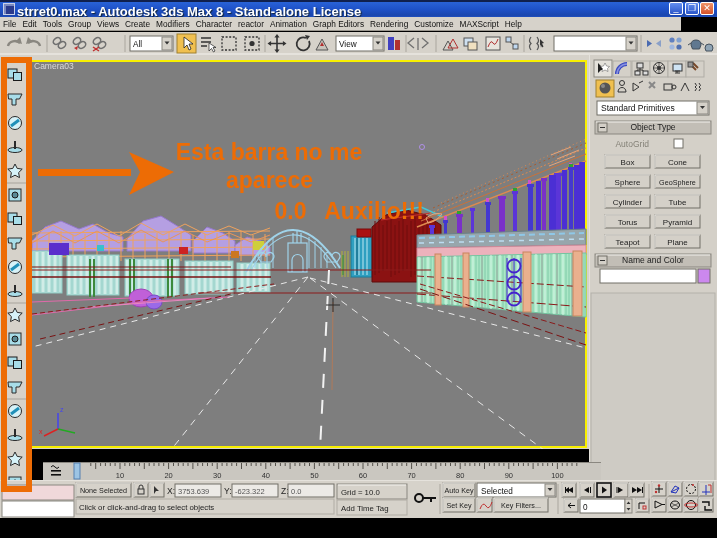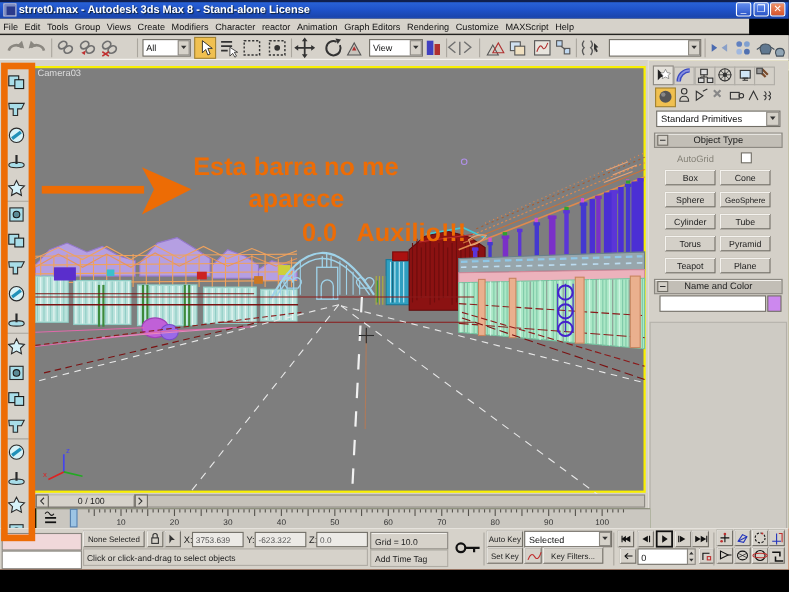--- a/index.html
+++ b/index.html
@@ -1,34 +1,34 @@
 <!DOCTYPE html>
 <html><head><meta charset="utf-8">
 <style>
 *{margin:0;padding:0;box-sizing:border-box}
 body{width:717px;height:538px;overflow:hidden;background:#000;font-family:"Liberation Sans",sans-serif}
 #app{position:absolute;left:0;top:0;width:717px;height:538px;background:#000}
 .abs{position:absolute}
 #titlebar{left:0;top:0;width:717px;height:17px;background:linear-gradient(#3a7bd9 0%,#2a64d8 8%,#1e51c8 55%,#1a46ae 90%,#1f4fc0 100%);}
 #titlebar .tline{position:absolute;left:0;top:0;width:717px;height:2px;background:#10204e}
 #ticon{left:3px;top:3px;width:12px;height:12px;background:#2a3a8c;border:1px solid #c8d0e8;box-shadow:inset 2px 2px 0 #7a8ac0;}
-#ttext{left:17px;top:3.5px;color:#fff;font-size:10px;font-weight:bold;text-shadow:1px 1px 1px #123}
+#ttext{left:17px;top:3.5px;color:#fff;font-size:13px;font-weight:bold;text-shadow:1px 1px 1px #123}
 .winbtn{top:2px;width:14px;height:13px;border-radius:2px;border:1px solid #fff;font-size:9px;color:#fff;text-align:center;line-height:11px}
 #btnmin{left:669px;background:linear-gradient(#638ef0,#2a55c8)}
 #btnmax{left:685px;background:linear-gradient(#638ef0,#2a55c8)}
 #btncls{left:700px;background:linear-gradient(#f0946a,#d4522a)}
 #menubar{left:0;top:17px;width:681px;height:14px;background:#d6d2ca;border-bottom:1px solid #9a968e;font-size:8.3px;color:#111;white-space:nowrap}
 #menubar span{display:inline-block;padding:2px 3px 0 3px}
 #toolbar{left:0;top:32px;width:717px;height:32px;background:#d6d2ca;border-bottom:1px solid #fff}
 #lefttb{left:0;top:55px;width:31px;height:437px;background:#d6d2ca}
 #orect{left:1px;top:57px;width:31px;height:435px;border:6px solid #ed6c05;background:transparent;z-index:30}
 #viewport{left:31px;top:55px;width:558px;height:394px;background:#d6d2ca}
 #rpanel{left:589px;top:55px;width:128px;height:463px;background:#fef9c3}
 #timeslider{left:31px;top:449px;width:558px;height:13px;background:#d6d2ca}
-#trackbar{left:33px;top:462px;width:558px;height:18px;background:#4d7c0f}
+#trackbar{left:43px;top:462px;width:558px;height:18px;background:#4d7c0f}
 #statusbar{left:0;top:480px;width:717px;height:38px;background:#c2410c}
 #blackbot{left:0;top:518px;width:717px;height:20px;background:#000}
 </style></head>
 <body>
 <div id="app">
   <div class="abs" id="titlebar">
       <div class="tline"></div>
     </div>
   <div class="abs" id="ticon"></div>
   <div class="abs" id="ttext">strret0.max - Autodesk 3ds Max 8  - Stand-alone License</div>
@@ -559,31 +559,20 @@
         <text x="88.5" y="189.5" font-size="8" fill="#222" text-anchor="middle">Plane</text>
         <rect x="6" y="199" width="116" height="13" fill="#c2beb6" stroke="#8a8780"></rect>
         <line x1="7" y1="200" x2="121" y2="200" stroke="#f2f0ec"></line>
         <rect x="9" y="201" width="9" height="9" fill="#d4d0c8" stroke="#716e66"></rect>
         <line x1="11" y1="205.5" x2="16" y2="205.5" stroke="#333"></line>
         <text x="64" y="208" font-size="8.5" fill="#222" text-anchor="middle">Name and Color</text>
         <rect x="11" y="214" width="96" height="14" fill="#fff" stroke="#716e66"></rect>
         <rect x="109" y="214" width="12" height="14" fill="#cc88ee" stroke="#716e66"></rect>
         <rect x="2" y="238" width="124" height="200" fill="#cecbc4" stroke="#b4b1aa"></rect>
       </svg></div>
-  <div class="abs" id="timeslider"><svg width="558" height="13" viewBox="0 0 558 13" xmlns="http://www.w3.org/2000/svg" font-family="Liberation Sans">
-        <rect width="558" height="13" fill="#d6d2ca"></rect>
-        <rect x="1" y="1" width="554" height="11" fill="#c6c2ba" stroke="#8a8780"></rect>
-        <rect x="2" y="1" width="11" height="11" fill="#d6d2ca" stroke="#716e66"></rect>
-        <path d="M9 3.5 l-3 3 3 3" stroke="#333" fill="none"></path>
-        <rect x="13" y="1" width="78" height="11" fill="#d6d2ca" stroke="#716e66"></rect>
-        <line x1="13" y1="1" x2="91" y2="1" stroke="#f4f2ee"></line>
-        <text x="52" y="9.5" font-size="8" fill="#222" text-anchor="middle">0 / 100</text>
-        <rect x="92" y="1" width="11" height="11" fill="#d6d2ca" stroke="#716e66"></rect>
-        <path d="M95 3.5 l3 3 -3 3" stroke="#333" fill="none"></path>
-      </svg></div>
   <div class="abs" id="trackbar"><svg width="558" height="18" viewBox="0 0 558 18" xmlns="http://www.w3.org/2000/svg" font-family="Liberation Sans">
         <rect width="558" height="18" fill="#cac7c0"></rect>
         <rect x="0" y="0" width="558" height="1" fill="#8a8780"></rect>
         <path d="M8 5 q2 -3 4 0 t4 0" fill="none" stroke="#111"></path>
         <rect x="8" y="8" width="10" height="1.6" fill="#111"></rect>
         <rect x="8" y="12" width="10" height="1.6" fill="#111"></rect>
         <line x1="47.8" y1="1" x2="47.8" y2="4" stroke="#55524c"></line>
         <line x1="52.7" y1="1" x2="52.7" y2="7" stroke="#55524c"></line>
         <line x1="57.6" y1="1" x2="57.6" y2="4" stroke="#55524c"></line>
         <line x1="62.4" y1="1" x2="62.4" y2="4" stroke="#55524c"></line>

